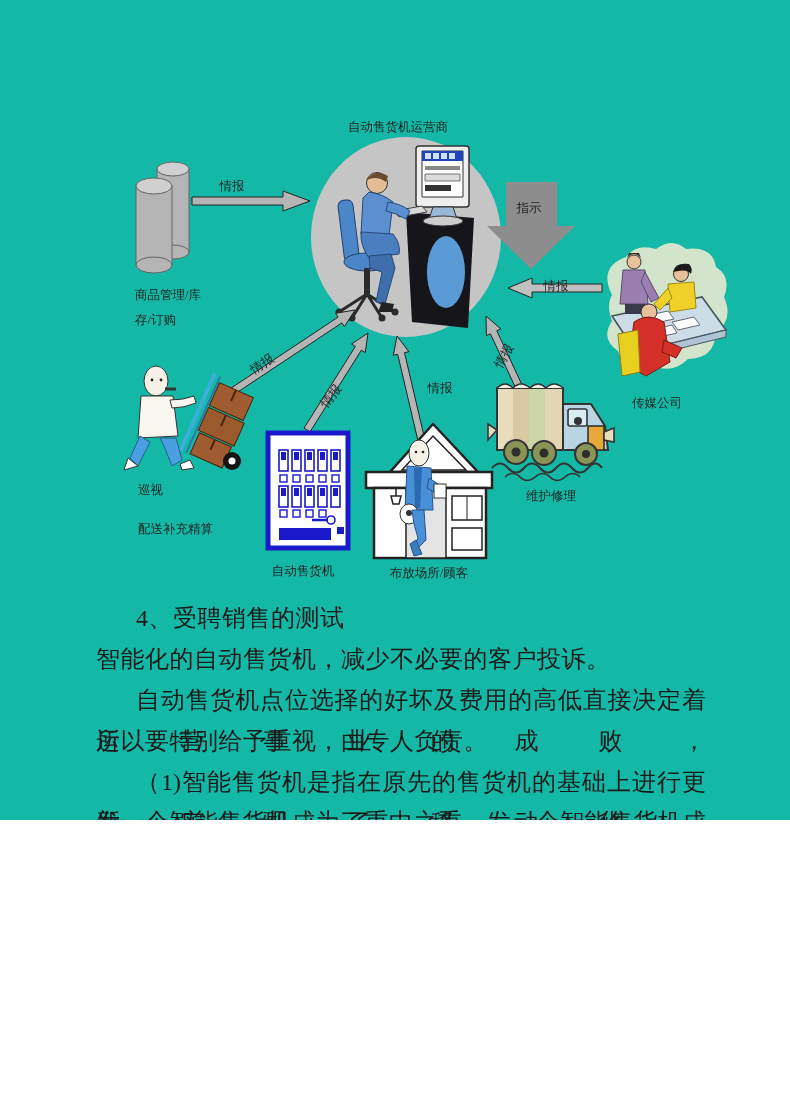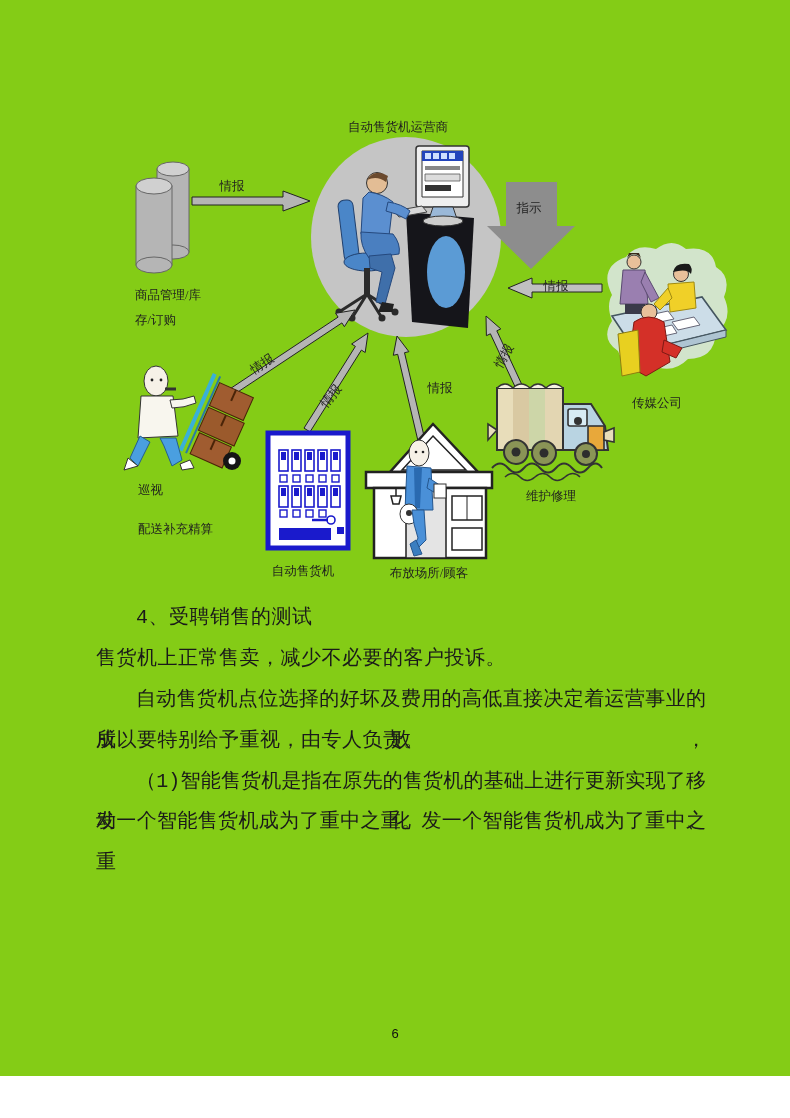--- a/index.html
+++ b/index.html
@@ -1,24 +1,24 @@
 <!DOCTYPE html>
 <html><head>
 <meta charset="utf-8">
 <style>
   html,body{margin:0;padding:0;background:#ffffff;}
   .page{
-    position:relative;width:790px;height:1076px;margin:0 auto;background:#84cc16;
+    position:relative;width:790px;height:820px;margin:0 auto;background:#14b8a6;
     font-family:"Liberation Serif","DejaVu Serif",serif;color:#1a1a1a;overflow:hidden;
   }
   .diagram-svg{position:absolute;top:0;left:0;}
   .svg-label{font-family:"Liberation Serif","DejaVu Serif",serif;font-size:12.5px;fill:#1f1f1f;}
   .svg-label.mid{text-anchor:middle;}
   .text-block{position:absolute;left:96px;top:598px;width:610px;}
-  .line{font-size:20px;line-height:40.9px;height:40.9px;white-space:nowrap;letter-spacing:0.5px;font-family:Liberation Mono, monospace;}
+  .line{font-size:24px;line-height:40.9px;height:40.9px;white-space:nowrap;letter-spacing:0.5px;}
   .indent{text-indent:40px;}
   .just{white-space:normal;text-align:justify;text-align-last:justify;letter-spacing:0;}
   .pageno{
     position:absolute;top:1026px;left:0;width:100%;text-align:center;
     font-family:"Liberation Sans","DejaVu Sans",sans-serif;font-size:13px;color:#111;
   }
 </style>
 </head>
 <body>
 
@@ -247,21 +247,21 @@
     <text class="svg-label" x="138" y="494">巡视</text>
     <text class="svg-label" x="138" y="533">配送补充精算</text>
     <text class="svg-label mid" x="303" y="575">自动售货机</text>
     <text class="svg-label mid" x="429" y="577">布放场所/顾客</text>
     <text class="svg-label mid" x="551" y="500">维护修理</text>
     <text class="svg-label mid" x="657" y="407">传媒公司</text>
   </svg>
 
   <div class="text-block">
     <div class="line indent">4、受聘销售的测试</div>
-    <div class="line">售货机上正常售卖，减少不必要的客户投诉。</div>
+    <div class="line">智能化的自动售货机，减少不必要的客户投诉。</div>
     <div class="line indent just">自动售货机点位选择的好坏及费用的高低直接决定着运营事业的成败，</div>
     <div class="line">所以要特别给予重视，由专人负责。</div>
     <div class="line indent just">（1)智能售货机是指在原先的售货机的基础上进行更新实现了移动化、</div>
     <div class="line just">发一个智能售货机成为了重中之重。发一个智能售货机成为了重中之重</div>
   </div>
 
   <div class="pageno">6</div>
 </div>
 
 </body></html>

